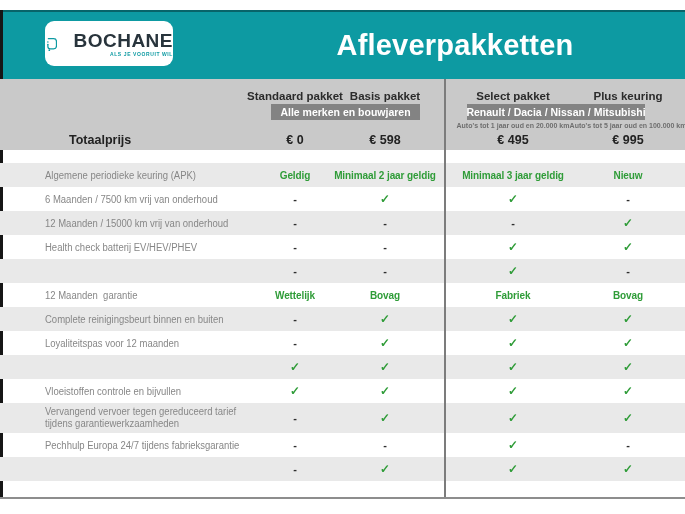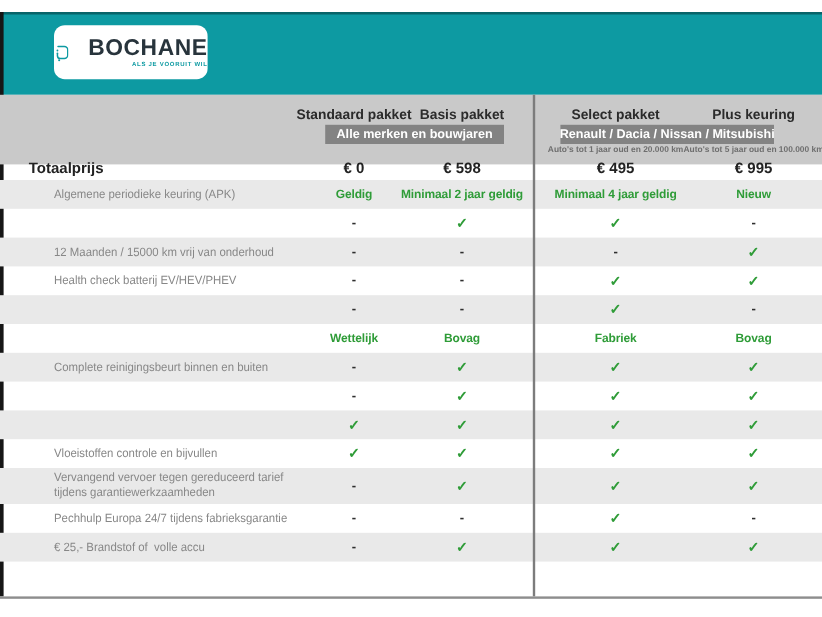--- a/index.html
+++ b/index.html
@@ -16,34 +16,34 @@
              box-shadow:inset 0 2px 0 rgba(0,0,0,.35);}
   .logo-box{position:absolute;left:45px;top:11px;width:128px;height:45px;background:#fff;
             border-radius:9px;display:flex;align-items:center;justify-content:center;gap:16px;}
   .logo-text{display:flex;flex-direction:column;align-items:flex-end;}
   .logo-word{font-size:19px;font-weight:700;color:#28343c;letter-spacing:.5px;line-height:1;}
   .logo-tag{font-size:5px;font-weight:700;color:#0d9aa2;letter-spacing:.6px;margin-top:1px;}
   .page-title{position:absolute;left:455px;top:50%;transform:translate(-50%,-50%);margin:0;
               color:#fff;font-size:29px;font-weight:700;letter-spacing:.2px;white-space:nowrap;}
 
   
-  .head-band{position:relative;z-index:2;height:58px;background:#c9c9c9;
+  .head-band{position:relative;z-index:2;height:71px;background:#c9c9c9;
              display:grid;grid-template-columns:250px 90px 90px 15px 136px 94px;
              grid-template-rows:24px 17px 10px 20px;padding-right:10px;}
   .ch{grid-row:1;align-self:end;justify-self:center;font-weight:700;font-size:11.5px;
       color:#2b2b2b;white-space:nowrap;padding-bottom:1px;}
   .ch1{grid-column:2}.ch2{grid-column:3}.ch3{grid-column:5}.ch4{grid-column:6}
   .brand-band{grid-row:2;height:16px;background:#838383;color:#fff;font-weight:700;font-size:10.5px;
       display:flex;align-items:center;justify-content:center;white-space:nowrap;align-self:center;}
   .band1{grid-column:2/4;margin:0 10px 0 21px;}
   .band2{grid-column:5/7;margin:0 30px 0 22px;}
   .note{grid-row:3;justify-self:center;align-self:center;font-size:7px;font-weight:700;
         color:#6e6e6e;white-space:nowrap;}
   .note1{grid-column:5}.note2{grid-column:6}
-  .total-label{grid-row:4;grid-column:1;padding-left:24px;align-self:center;
+  .total-label{grid-row:4;grid-column:1;padding-left:69px;align-self:center;
                font-weight:700;font-size:12.5px;color:#222;}
   .price{grid-row:4;justify-self:center;align-self:center;font-weight:700;font-size:12.5px;
          color:#222;white-space:nowrap;}
   .p1{grid-column:2}.p2{grid-column:3}.p3{grid-column:5}.p4{grid-column:6}
 
   .gap{height:13px;}
 
   
   .rows{position:relative;}
   .row{display:grid;grid-template-columns:250px 90px 90px 15px 136px 94px;
@@ -73,20 +73,21 @@
         <path d="M7 4 h11 a6 6 0 0 1 6 6 v9 a6 6 0 0 1 -6 6 h-7 a5 5 0 0 1 -5 -5 v-3" fill="none" stroke="#0d9aa2" stroke-width="2.6" stroke-linecap="round"></path>
         <circle cx="6" cy="11" r="1.6" fill="#0d9aa2"></circle>
         <circle cx="6" cy="16" r="1.6" fill="#0d9aa2"></circle>
         <circle cx="9" cy="28" r="1.8" fill="#0d9aa2"></circle>
       </svg>
       <div class="logo-text">
         <span class="logo-word">BOCHANE</span>
         <span class="logo-tag">ALS JE VOORUIT WIL</span>
       </div>
     </div>
+    <h1 class="page-title">Afleverpakketten</h1>
   </header>
 
   <section class="head-band">
     <div class="ch ch1">Standaard pakket</div>
     <div class="ch ch2">Basis pakket</div>
     <div class="ch ch3">Select pakket</div>
     <div class="ch ch4">Plus keuring</div>
 
     <div class="brand-band band2">Renault / Dacia / Nissan / Mitsubishi</div>
     <div class="brand-band band1">Alle merken en bouwjaren</div>
@@ -101,24 +102,25 @@
     <div class="price p4">€ 995</div>
   </section>
 
   <div class="gap"></div>
 
   <section class="rows">
       <div class="row shade">
         <div class="cell feature"><span class="feature-text">Algemene periodieke keuring (APK)</span></div>
         <div class="cell val c0 green-text">Geldig</div>
         <div class="cell val c1 green-text">Minimaal 2 jaar geldig</div>
-        <div class="cell val c2 green-text">Minimaal 4 jaar geldig</div>
+        <div class="cell val c2 green-text">Minimaal 3 jaar geldig</div>
         <div class="cell val c3 green-text">Nieuw</div>
       </div>
       <div class="row plain">
+        <div class="cell feature"><span class="feature-text">6 Maanden / 7500 km vrij van onderhoud</span></div>
         <div class="cell val c0 dash">-</div>
         <div class="cell val c1 check">✓</div>
         <div class="cell val c2 check">✓</div>
         <div class="cell val c3 dash">-</div>
       </div>
       <div class="row shade">
         <div class="cell feature"><span class="feature-text">12 Maanden / 15000 km vrij van onderhoud</span></div>
         <div class="cell val c0 dash">-</div>
         <div class="cell val c1 dash">-</div>
         <div class="cell val c2 dash">-</div>
@@ -131,33 +133,35 @@
         <div class="cell val c2 check">✓</div>
         <div class="cell val c3 check">✓</div>
       </div>
       <div class="row shade">
         <div class="cell val c0 dash">-</div>
         <div class="cell val c1 dash">-</div>
         <div class="cell val c2 check">✓</div>
         <div class="cell val c3 dash">-</div>
       </div>
       <div class="row plain">
+        <div class="cell feature"><span class="feature-text">12 Maanden  garantie</span></div>
         <div class="cell val c0 green-text">Wettelijk</div>
         <div class="cell val c1 green-text">Bovag</div>
         <div class="cell val c2 green-text">Fabriek</div>
         <div class="cell val c3 green-text">Bovag</div>
       </div>
       <div class="row shade">
         <div class="cell feature"><span class="feature-text">Complete reinigingsbeurt binnen en buiten</span></div>
         <div class="cell val c0 dash">-</div>
         <div class="cell val c1 check">✓</div>
         <div class="cell val c2 check">✓</div>
         <div class="cell val c3 check">✓</div>
       </div>
       <div class="row plain">
+        <div class="cell feature"><span class="feature-text">Loyaliteitspas voor 12 maanden</span></div>
         <div class="cell val c0 dash">-</div>
         <div class="cell val c1 check">✓</div>
         <div class="cell val c2 check">✓</div>
         <div class="cell val c3 check">✓</div>
       </div>
       <div class="row shade">
         <div class="cell val c0 check">✓</div>
         <div class="cell val c1 check">✓</div>
         <div class="cell val c2 check">✓</div>
         <div class="cell val c3 check">✓</div>
@@ -178,21 +182,20 @@
         <div class="cell val c3 check">✓</div>
       </div>
       <div class="row plain">
         <div class="cell feature"><span class="feature-text">Pechhulp Europa 24/7 tijdens fabrieksgarantie</span></div>
         <div class="cell val c0 dash">-</div>
         <div class="cell val c1 dash">-</div>
         <div class="cell val c2 check">✓</div>
         <div class="cell val c3 dash">-</div>
       </div>
       <div class="row shade">
-        <div class="cell feature"><span class="feature-text">€ 25,- Brandstof of  volle accu</span></div>
         <div class="cell val c0 dash">-</div>
         <div class="cell val c1 check">✓</div>
         <div class="cell val c2 check">✓</div>
         <div class="cell val c3 check">✓</div>
       </div>
     </section>
 
   <div class="bottom-strip"></div>
 
   <div class="divider-line"></div>

